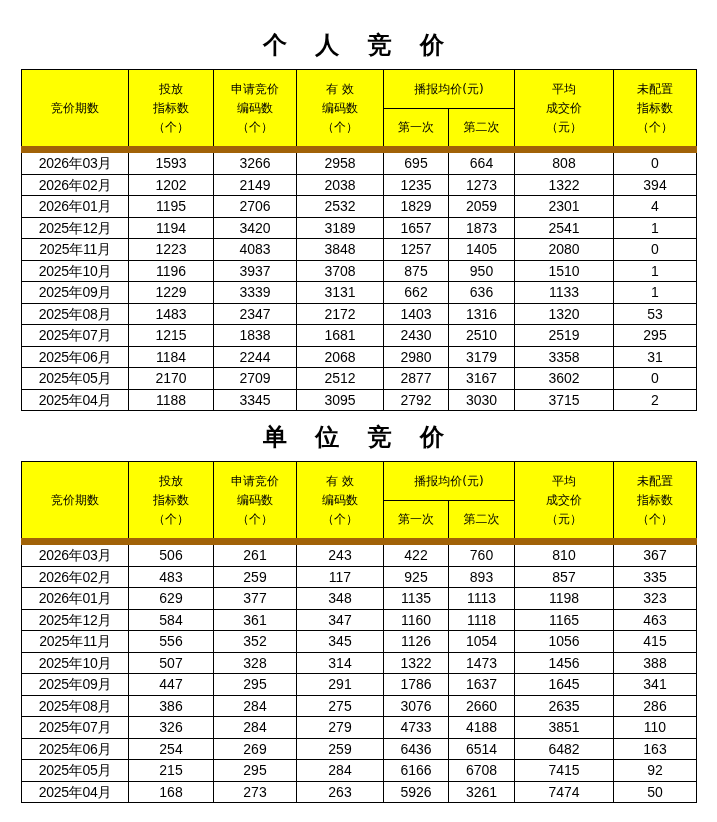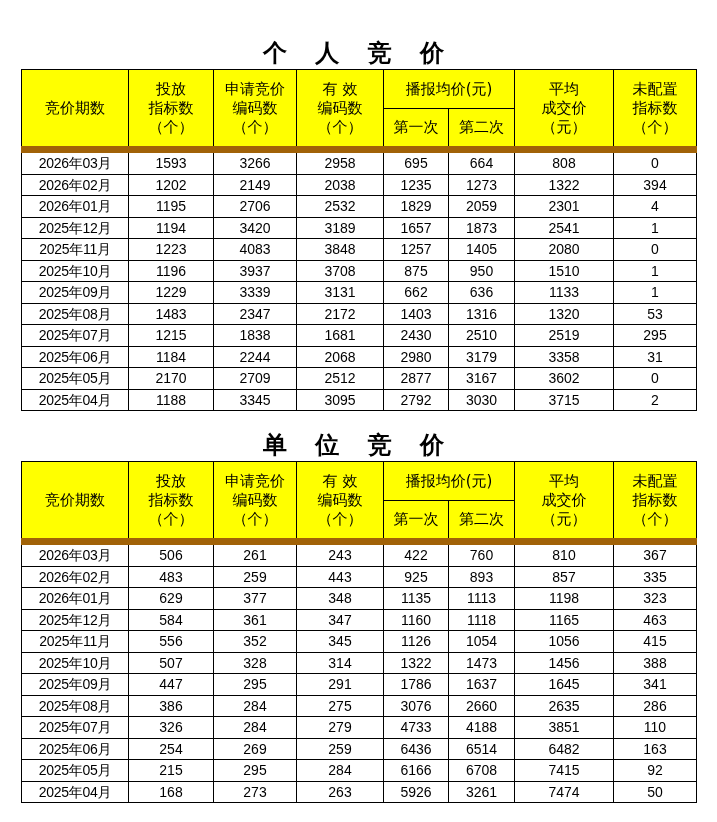--- a/index.html
+++ b/index.html
@@ -1,24 +1,24 @@
 <!DOCTYPE html>
 <html><head>
 <meta charset="utf-8">
 <style>
   html, body { margin: 0; padding: 0; background: #ffffff; }
   body { width: 717px; height: 822px; position: relative; overflow: hidden;
          font-family: "DejaVu Sans", "Liberation Sans", sans-serif; color: #000; }
   .section-title { position: absolute; left: 0; width: 717px; text-align: center;
          font-family: "DejaVu Serif", "Liberation Serif", serif; font-weight: bold;
-         font-size: 24px; letter-spacing: 10px; line-height: 30px; margin-top: 8px; }
+         font-size: 24px; letter-spacing: 10px; line-height: 30px; }
   table { position: absolute; left: 21px; border-collapse: collapse; table-layout: fixed;
           width: 675px; }
   th, td { border: 1px solid #000; text-align: center; padding: 0; overflow: hidden; white-space: nowrap; }
-  th { background: #ffff00; font-weight: normal; font-size: 15px; line-height: 19px; }
+  th { background: #ffff00; font-weight: normal; font-size: 12px; line-height: 19px; }
   td { font-size: 14px; height: 20.5px; line-height: 20px; font-family: "Liberation Sans Narrow", "Liberation Sans", sans-serif; }
   td.period { letter-spacing: -0.3px; }
   .thick-top { border-top: 7px solid #a16207; }
 </style>
 </head>
 <body>
 
 <div class="section-title" style="top:30px;">个 人 竞 价</div>
 <table id="t0" style="top:69px;">
     <colgroup>
@@ -245,21 +245,21 @@
         <td class=" thick-top">243</td>
         <td class=" thick-top">422</td>
         <td class=" thick-top">760</td>
         <td class=" thick-top">810</td>
         <td class=" thick-top">367</td>
       </tr>
       <tr>
         <td class="period">2026年02月</td>
         <td class="">483</td>
         <td class="">259</td>
-        <td class="">443</td>
+        <td class="">117</td>
         <td class="">925</td>
         <td class="">893</td>
         <td class="">857</td>
         <td class="">335</td>
       </tr>
       <tr>
         <td class="period">2026年01月</td>
         <td class="">629</td>
         <td class="">377</td>
         <td class="">348</td>

